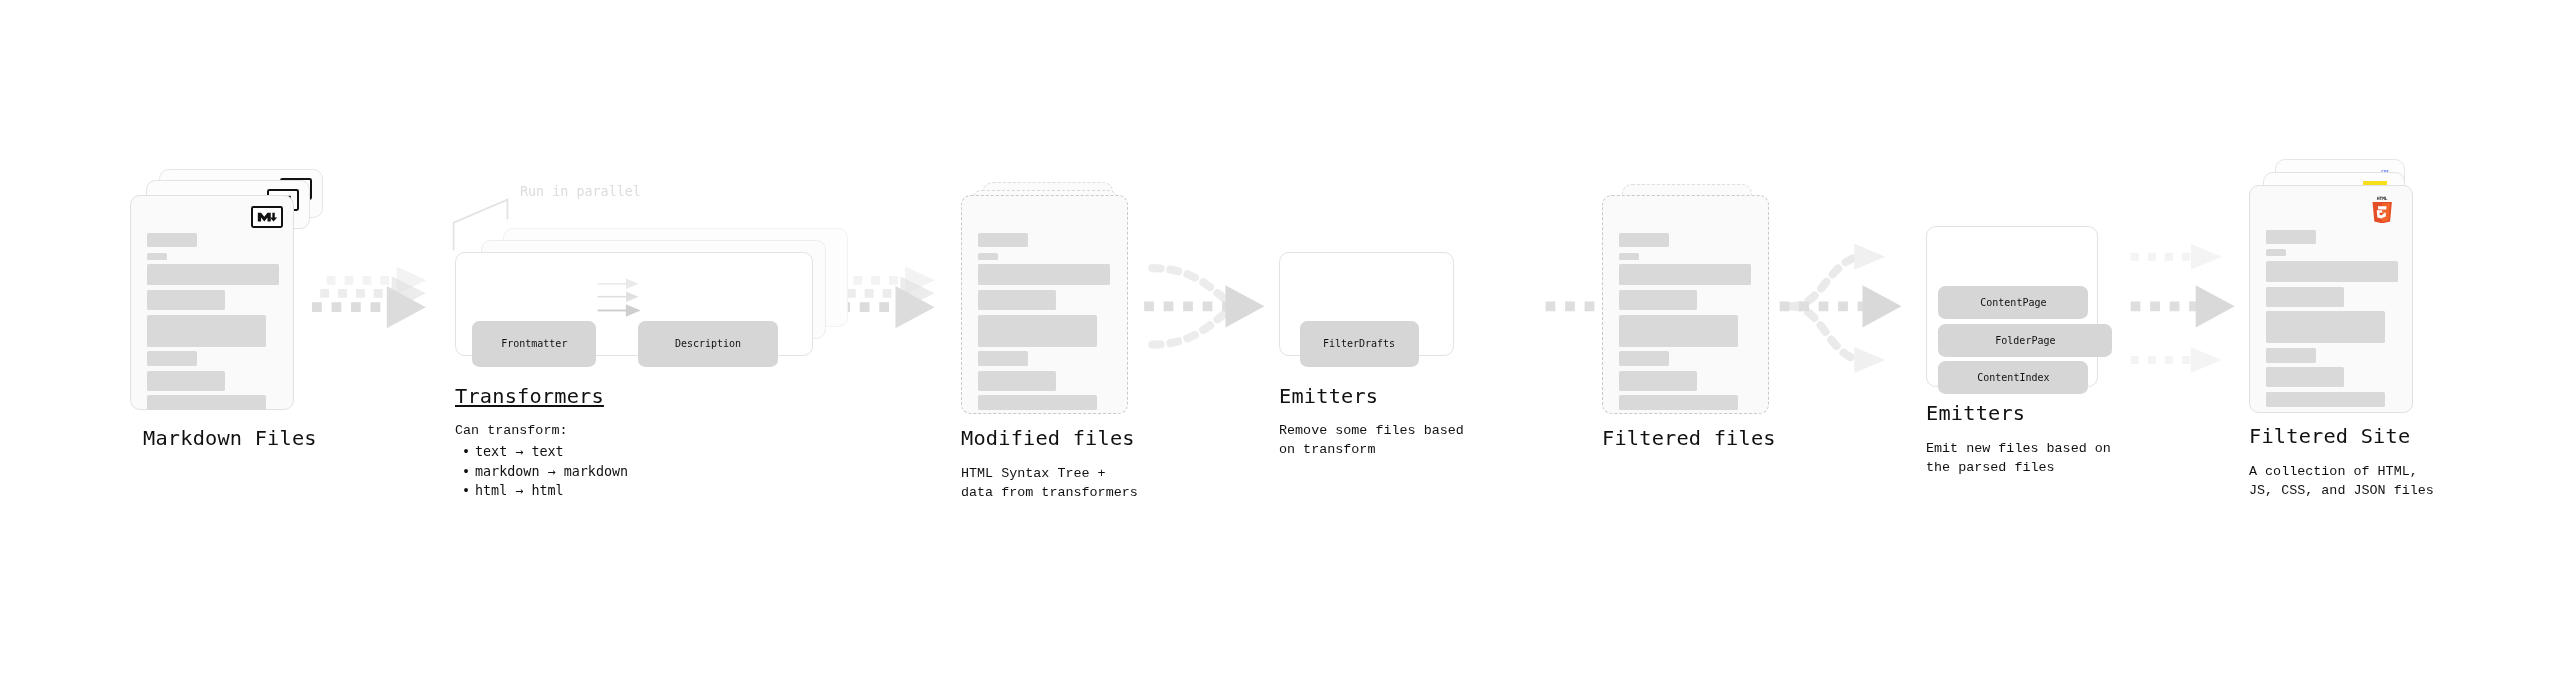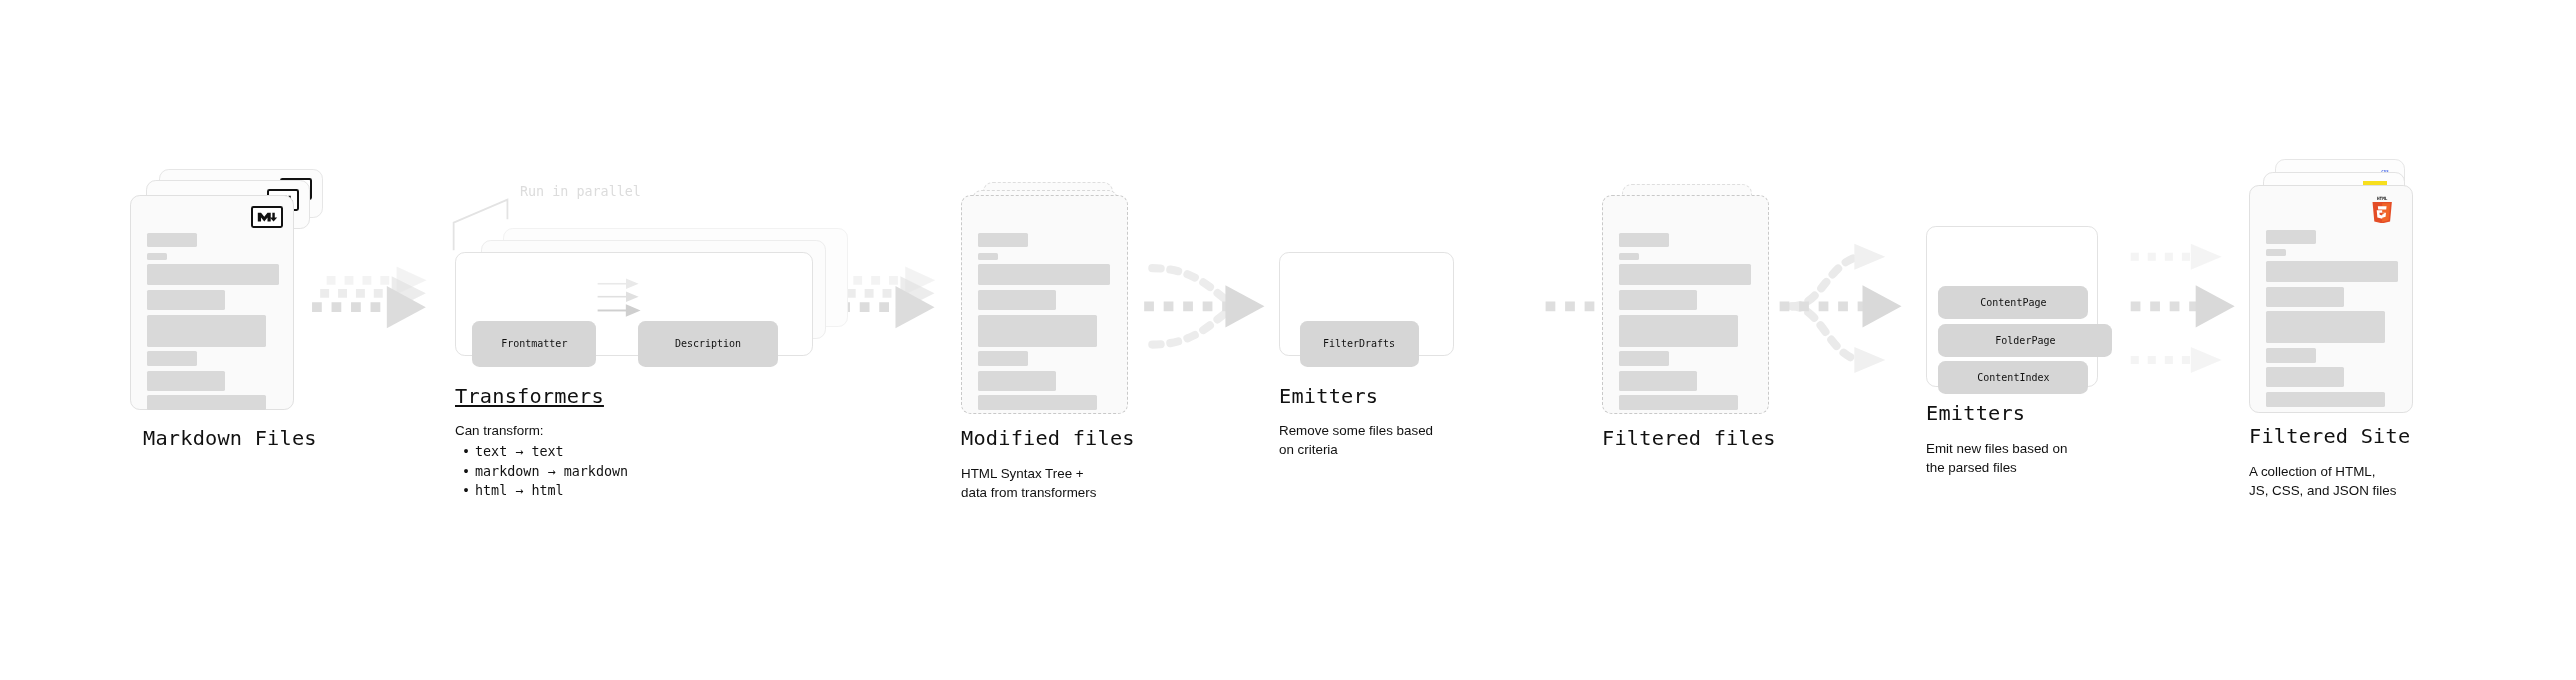--- a/index.html
+++ b/index.html
@@ -13,21 +13,21 @@
 
   
   .abs{position:absolute;}
 
   
   .stage-title{
     font-family:"DejaVu Sans Mono","Liberation Mono",monospace;
     font-size:20.3px;font-weight:400;letter-spacing:0.2px;color:#111;white-space:nowrap;
   }
   .stage-desc{
-    font-family:Liberation Sans, sans-serif;
+    font-family:Liberation Mono, monospace;
     font-size:13.4px;line-height:18.7px;color:#111;white-space:pre-line;
   }
   .bullets{
     font-family:"DejaVu Sans Mono","Liberation Mono",monospace;
     font-size:13.4px;line-height:19.5px;color:#111;
   }
   .bullets .b-row{white-space:nowrap;}
   .bullets .b-dot{display:inline-block;width:13px;}
 
   
@@ -279,21 +279,21 @@
 
   <div>
 
     <div class="pbox" style="left:1279px;top:252px;width:175px;height:104px;">
       <div class="chip" style="left:19.5px;top:19.5px;width:119px;height:46px;">FilterDrafts</div>
     </div>
 
     <div class="abs stage-title" style="left:1279px;top:384px;">Emitters</div>
 
     <div class="abs stage-desc" style="left:1279px;top:422px;">Remove some files based
-on criteria</div>
+on transform</div>
   </div>
 
   <div>
 
     <div class="doc dashed" style="left:1622px;top:184px;width:130px;height:37px;background:#fbfbfb;border-color:#dedede;"></div>
 
     <div class="doc dashed" style="left:1602px;top:195px;width:167px;height:219px;">
       <div class="skel" style="left:16.3px;top:37px;width:50px;height:14px;"></div>
       <div class="skel" style="left:16.3px;top:57px;width:19.5px;height:6.5px;"></div>
       <div class="skel" style="left:16.3px;top:68px;width:132px;height:21px;"></div>

